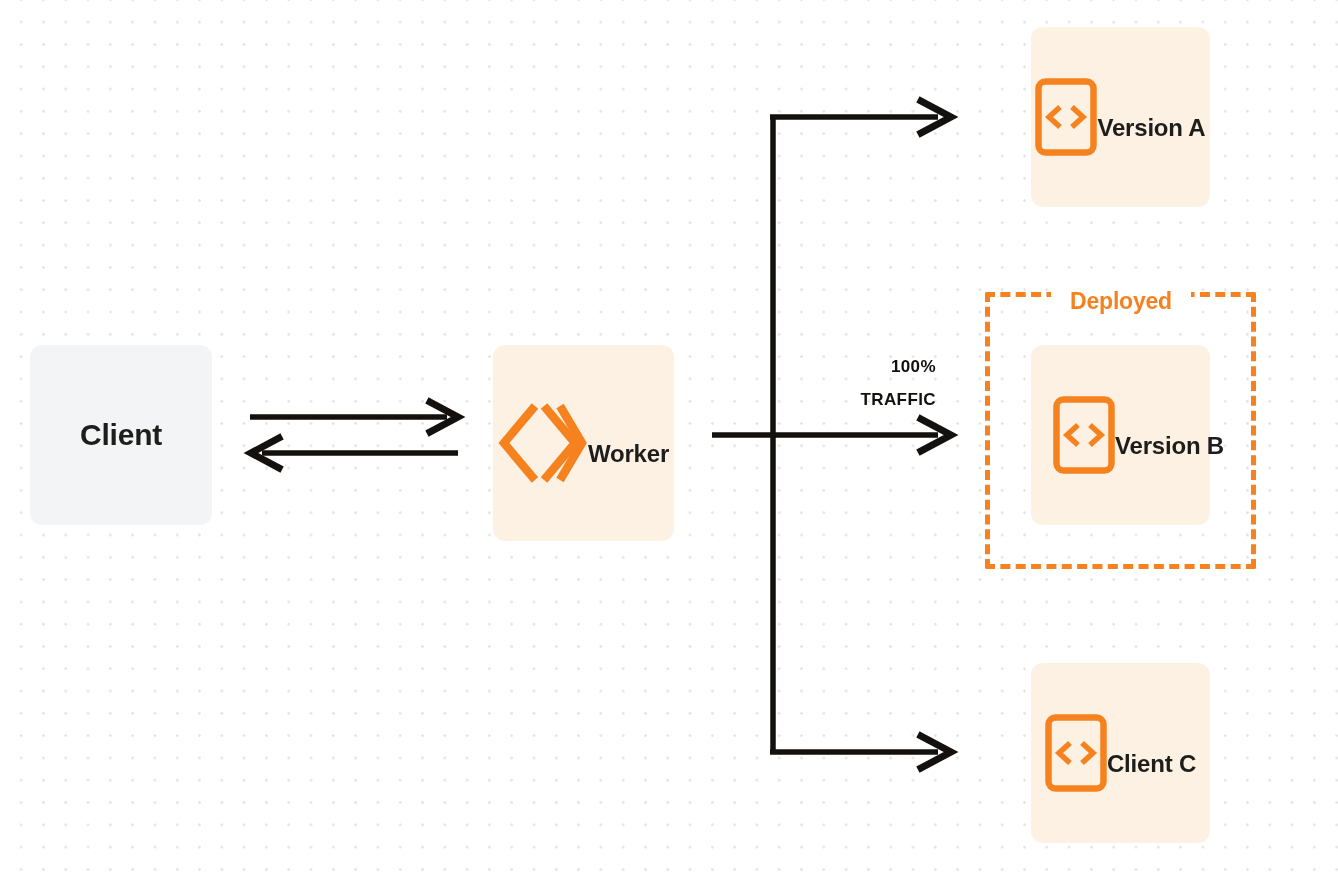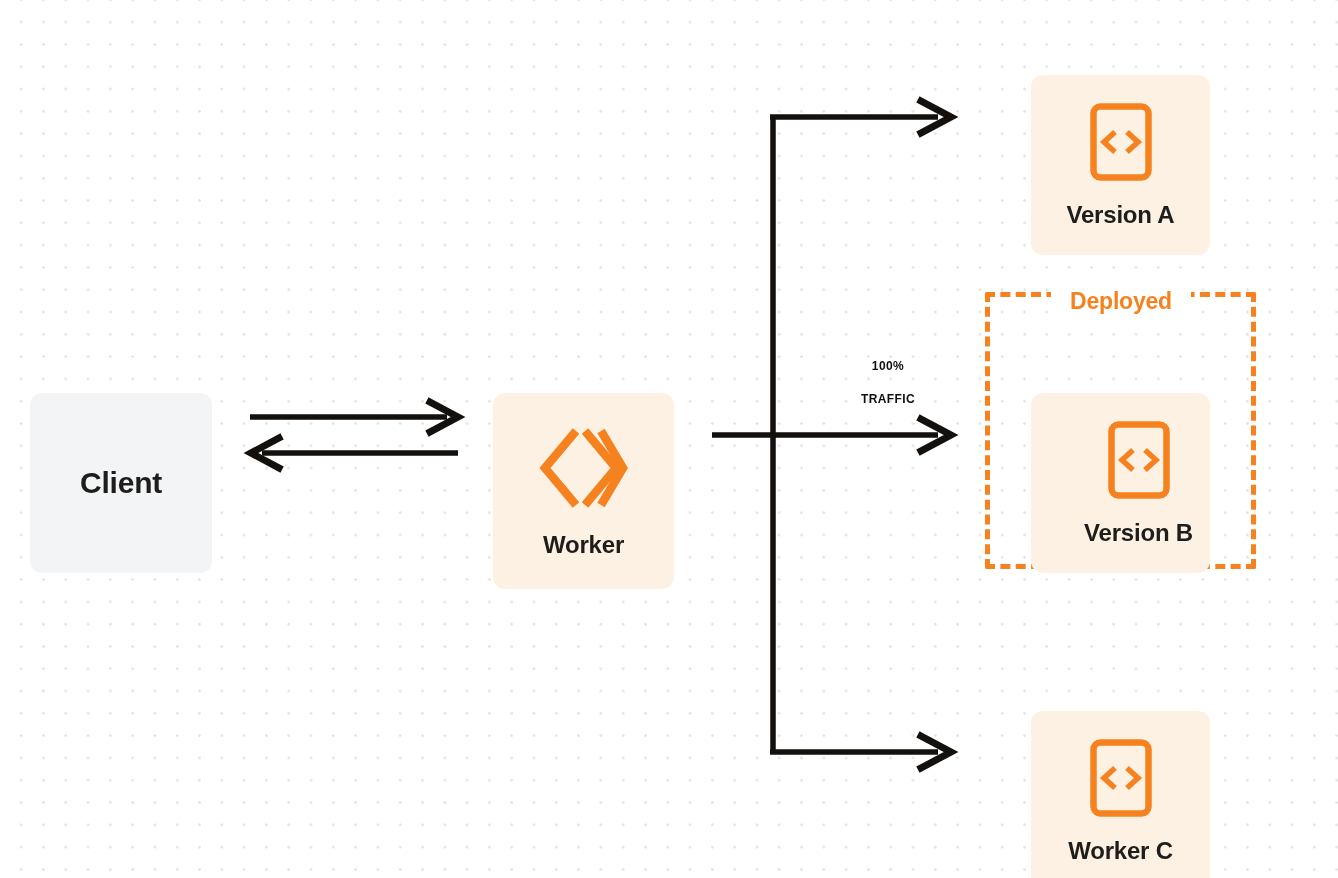--- a/index.html
+++ b/index.html
@@ -15,24 +15,23 @@
     background-color: #ffffff;
     background-image: radial-gradient(circle, #e3e3e3 1.3px, transparent 1.4px);
     background-size: 22.3px 22.3px;
     background-position: 10px 11px;
     font-family: "Liberation Sans", "DejaVu Sans", sans-serif;
   }
   .node {
     position: absolute;
     box-sizing: border-box;
     display: flex;
-    flex-direction: column;
+    flex-direction: row;
     align-items: center;
     justify-content: center;
-    margin-top: 48px;
   }
   .node-client {
     left: 30px;
     top: 345px;
     width: 182px;
     height: 180px;
     background: #f3f4f5;
     border-radius: 12px;
   }
   .node-worker {
@@ -94,26 +93,26 @@
     font-size: 23px;
     font-weight: bold;
     line-height: 28px;
     text-align: center;
     letter-spacing: -0.2px;
     white-space: nowrap;
   }
 
   .traffic-label {
     position: absolute;
-    left: 812px;
+    left: 784px;
     top: 350px;
     width: 152px;
-    text-align: center;
+    text-align: right;
     color: #13100d;
-    font-size: 12px;
+    font-size: 17px;
     font-weight: bold;
     letter-spacing: 0.4px;
     line-height: 33px;
   }
   .traffic-label span { display: block; }
 
   svg.edges {
     position: absolute;
     left: 0;
     top: 0;
@@ -215,16 +214,16 @@
   <div class="node node-version node-version-c">
     <span class="node-icon">
       <svg width="62" height="78" viewBox="0 0 62 78" xmlns="http://www.w3.org/2000/svg">
         <rect x="3.5" y="3.5" width="55" height="71" rx="7" ry="7" fill="none" stroke="#f6821f" stroke-width="6.5"></rect>
         <g fill="none" stroke="#f6821f" stroke-width="5.5" stroke-linecap="butt" stroke-linejoin="miter">
           <polyline points="25,29 14,39 25,49"></polyline>
           <polyline points="37,29 48,39 37,49"></polyline>
         </g>
       </svg>
     </span>
-    <div class="node-label">Worker C</div>
+    <div class="node-label">Client C</div>
   </div>
 
 </div>
 
 </body></html>

